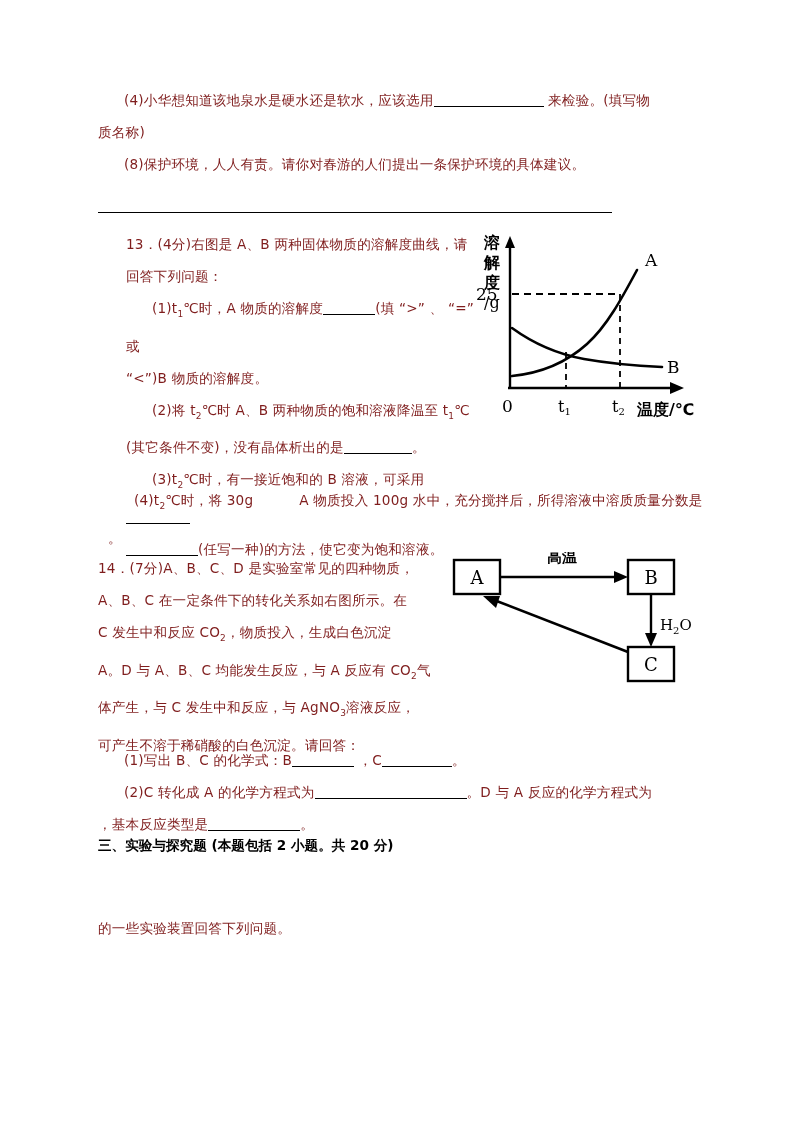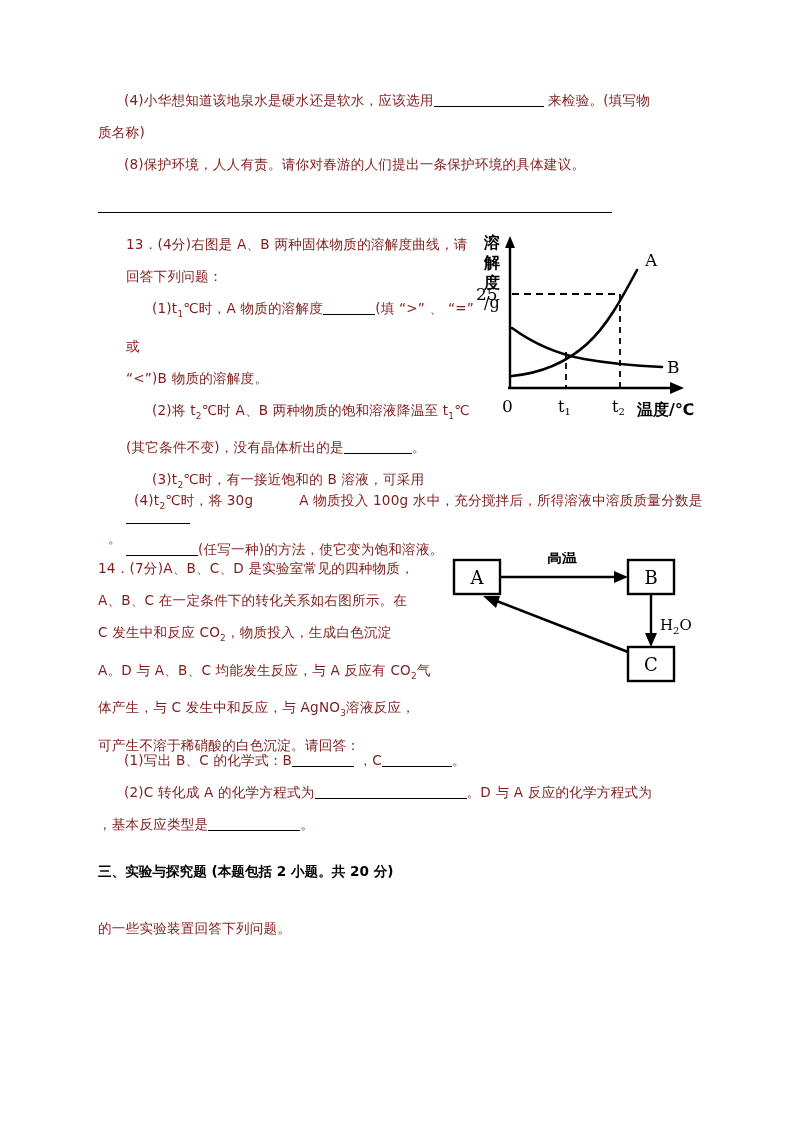--- a/index.html
+++ b/index.html
@@ -69,21 +69,21 @@
     width: 244px;
     height: 140px;
   }
   .flow svg { display: block; }
 
   .blk-13 { position: absolute; left: 98px; top: 228px; width: 362px; margin-left: 28px; }
   .blk-13b { position: absolute; left: 108px; top: 484px; width: 600px; }
   .blk-14 { position: absolute; left: 98px; top: 552px; width: 352px; }
   .blk-14b { position: absolute; left: 98px; top: 744px; width: 600px; }
   .blk-15 { position: absolute; left: 98px; top: 912px; width: 600px; }
-  .blk-head3 { position: absolute; left: 98px; top: 856px; width: 600px; }
+  .blk-head3 { position: absolute; left: 98px; top: 830px; width: 600px; }
   .blk-top { position: absolute; left: 98px; top: 84px; width: 600px; }
 </style>
 </head>
 <body>
 
 <div class="page">
 
   <div class="blk-top">
     <p class="line indent"><span>(4)小华想知道该地泉水是硬水还是软水，应该选用</span><span class="ul" style="width:110px"></span> <span>来检验。(填写物</span></p>
     <p class="line">质名称)</p>

